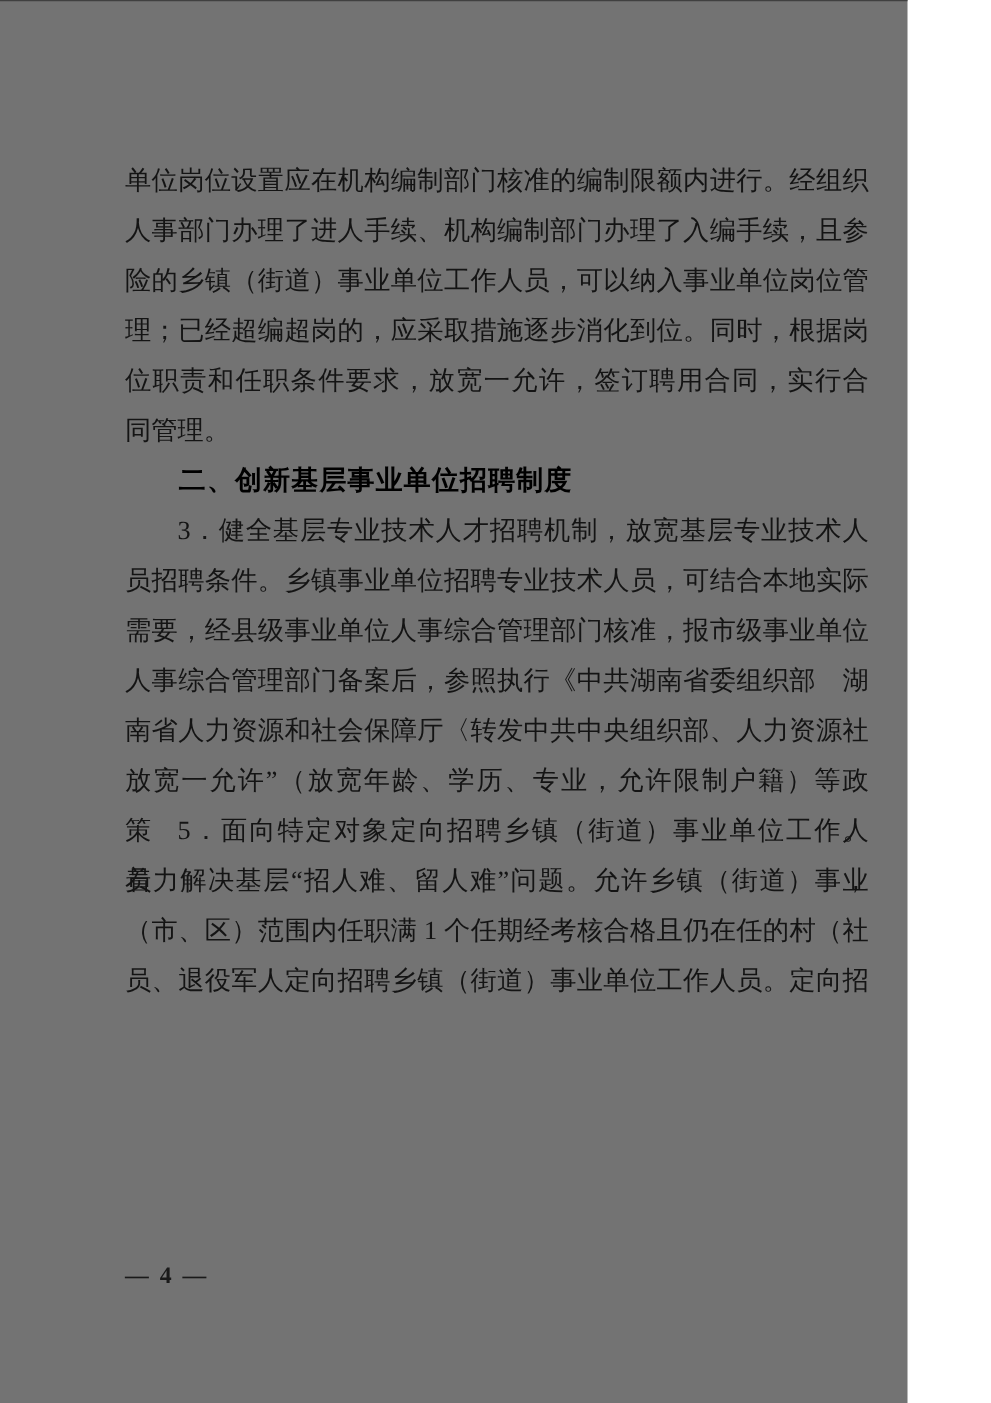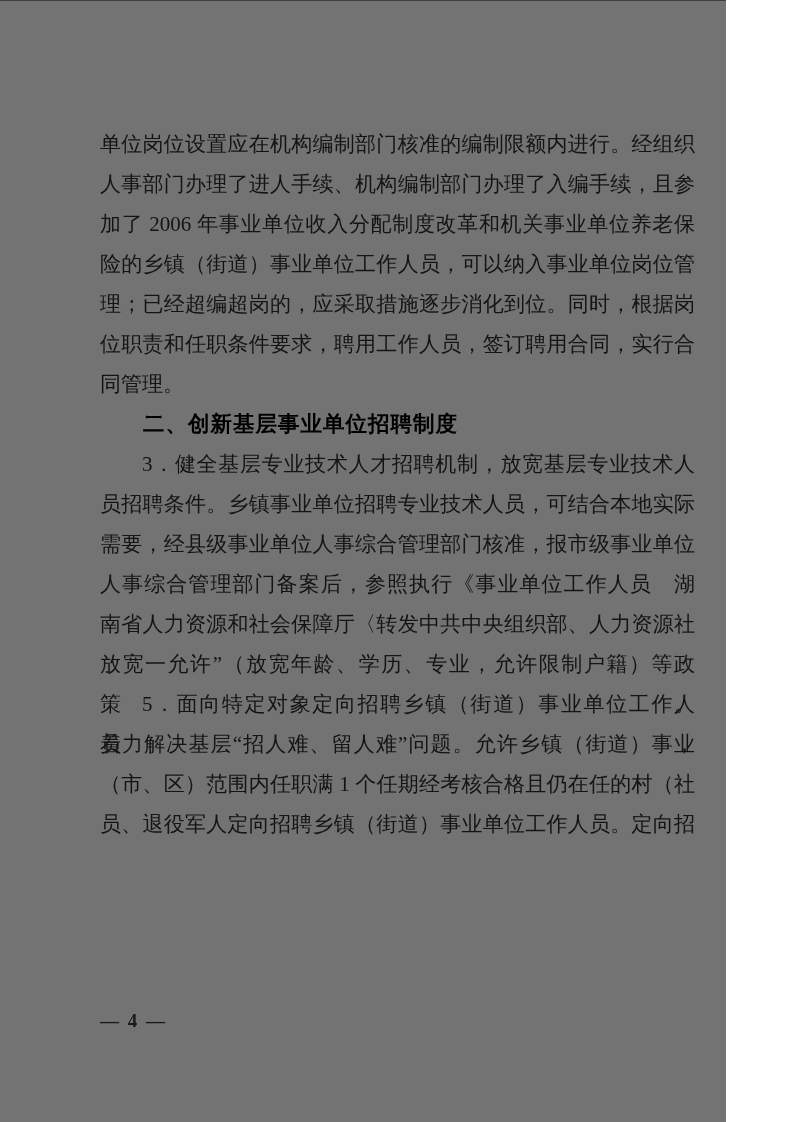--- a/index.html
+++ b/index.html
@@ -62,30 +62,29 @@
     color: #1a1a1a;
   }
 </style>
 </head>
 <body>
 
 <div class="page">
   <div class="textblock">
     <div class="ln j">单位岗位设置应在机构编制部门核准的编制限额内进行。经组织</div>
     <div class="ln j">人事部门办理了进人手续、机构编制部门办理了入编手续，且参</div>
-    <div class="ln j">加了 2006 年事业单位收入分配制度改革和机关事业单位养老保</div>
     <div class="ln j">险的乡镇（街道）事业单位工作人员，可以纳入事业单位岗位管</div>
     <div class="ln j">理；已经超编超岗的，应采取措施逐步消化到位。同时，根据岗</div>
-    <div class="ln j">位职责和任职条件要求，聘用工作人员，签订聘用合同，实行合</div>
+    <div class="ln j">位职责和任职条件要求，放宽一允许，签订聘用合同，实行合</div>
     <div class="ln end">同管理。</div>
     <div class="ln heading indent end">二、创新基层事业单位招聘制度</div>
     <div class="ln j indent">3．健全基层专业技术人才招聘机制，放宽基层专业技术人</div>
     <div class="ln j">员招聘条件。乡镇事业单位招聘专业技术人员，可结合本地实际</div>
     <div class="ln j">需要，经县级事业单位人事综合管理部门核准，报市级事业单位</div>
-    <div class="ln j">人事综合管理部门备案后，参照执行《事业单位工作人员　湖</div>
+    <div class="ln j">人事综合管理部门备案后，参照执行《中共湖南省委组织部　湖</div>
     <div class="ln j">南省人力资源和社会保障厅〈转发中共中央组织部、人力资源社</div>
     <div class="ln j">放宽一允许”（放宽年龄、学历、专业，允许限制户籍）等政策。</div>
     <div class="ln j indent">5．面向特定对象定向招聘乡镇（街道）事业单位工作人员，</div>
     <div class="ln j">着力解决基层“招人难、留人难”问题。允许乡镇（街道）事业</div>
     <div class="ln j">（市、区）范围内任职满 1 个任期经考核合格且仍在任的村（社</div>
     <div class="ln j">员、退役军人定向招聘乡镇（街道）事业单位工作人员。定向招</div>
   </div>
   <div class="footer">— 4 —</div>
 </div>
 

